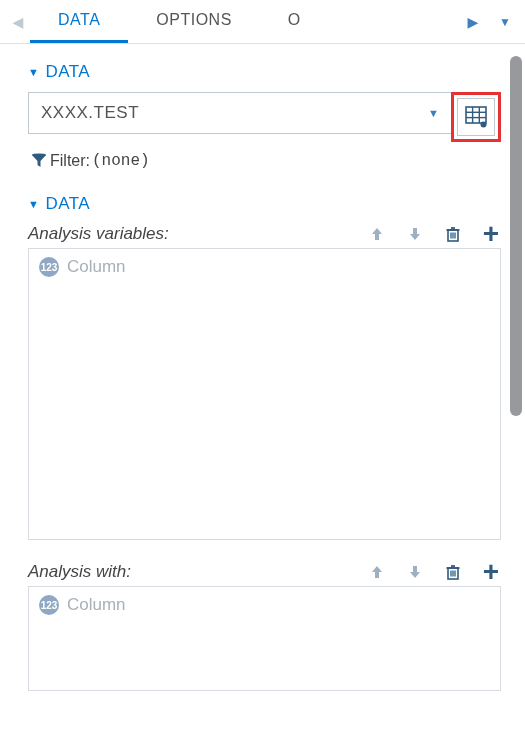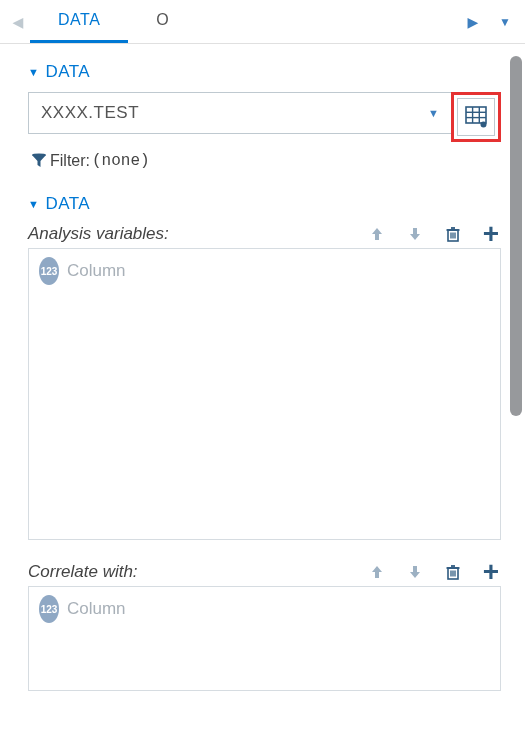--- a/index.html
+++ b/index.html
@@ -181,21 +181,21 @@
   .role-list.short { height: 105px; }
   .column-placeholder {
     display: flex;
     align-items: center;
     gap: 8px;
     color: #a8b0b8;
     font-size: 17px;
   }
   .col-icon {
     width: 20px;
-    height: 28px;
+    height: 20px;
     border-radius: 50%;
     background: #8fa8c4;
     color: #fff;
     font-size: 10px;
     font-weight: bold;
     display: flex;
     align-items: center;
     justify-content: center;
   }
   .scrollbar {
@@ -209,20 +209,21 @@
   }
   svg { display: block; }
 </style>
 </head>
 <body>
 
 <div class="tabbar">
   <div class="tab-nav-arrow">◀</div>
   <div class="tabs-inner">
     <div class="tab active">DATA</div>
+    <div class="tab">OPTIONS</div>
     <div class="tab">O</div>
   </div>
   <div class="tab-nav-arrow right">▶</div>
   <div class="tab-more">▼</div>
 </div>
 
 <div class="content">
 
   <div class="section-header">
     <span class="caret">▼</span>
@@ -292,21 +293,21 @@
     <div class="role-list tall">
       <div class="column-placeholder">
         <div class="col-icon">123</div>
         <span>Column</span>
       </div>
     </div>
   </div>
 
   <div class="role-block">
     <div class="role-header">
-      <div class="role-title">Correlate with:</div>
+      <div class="role-title">Analysis with:</div>
       <div class="role-actions">
         <div class="icon-btn disabled">
           <svg width="16" height="16" viewBox="0 0 16 16">
               <path d="M8 2 L13 8 L10 8 L10 14 L6 14 L6 8 L3 8 Z" fill="currentColor"></path>
             </svg>
         </div>
         <div class="icon-btn disabled">
           <svg width="16" height="16" viewBox="0 0 16 16">
               <path d="M8 14 L3 8 L6 8 L6 2 L10 2 L10 8 L13 8 Z" fill="currentColor"></path>
             </svg>

